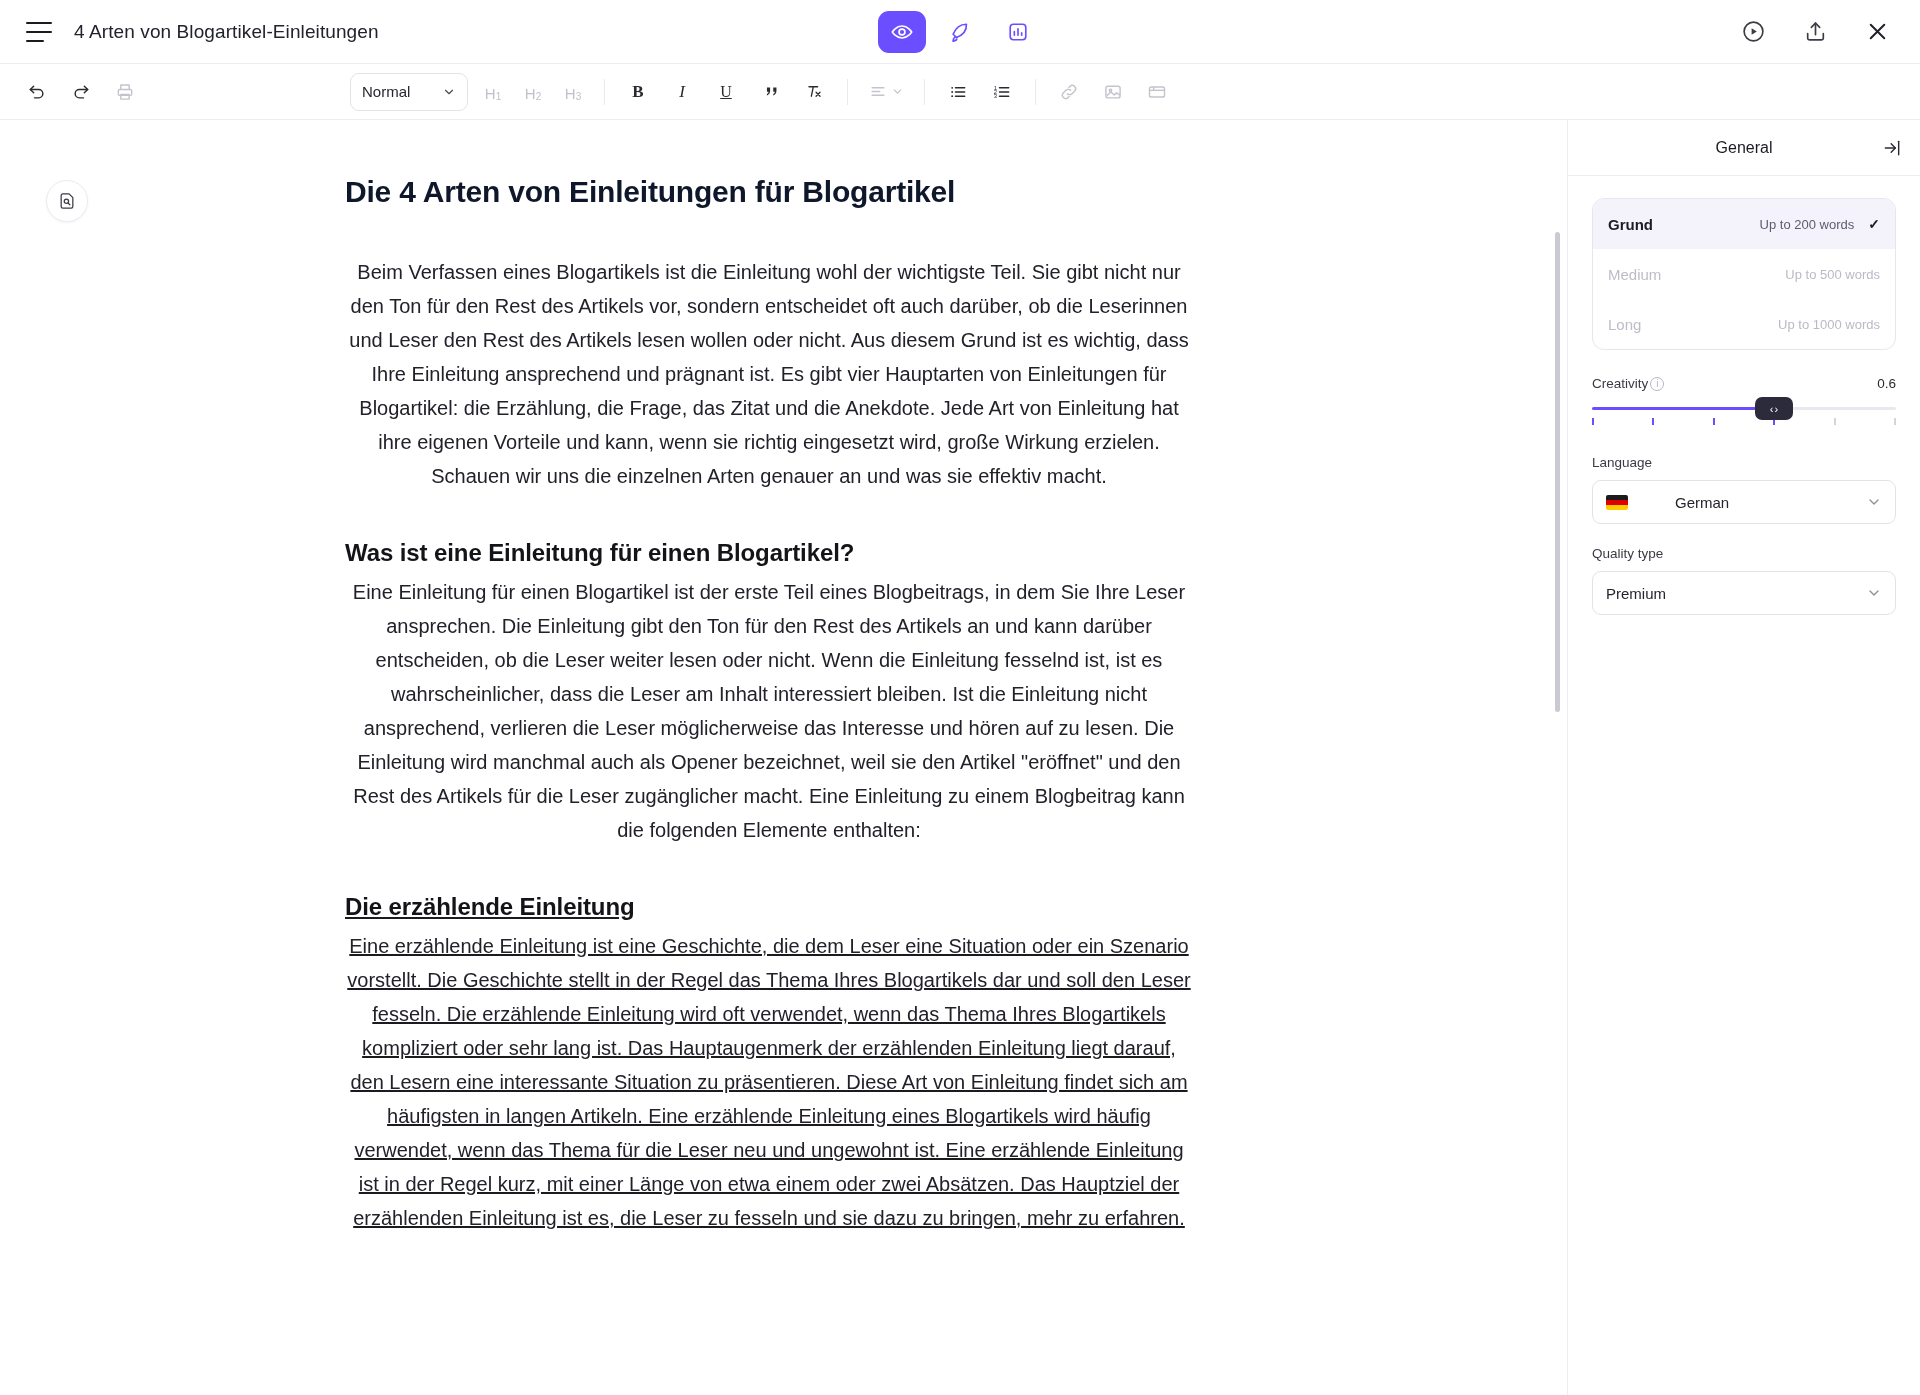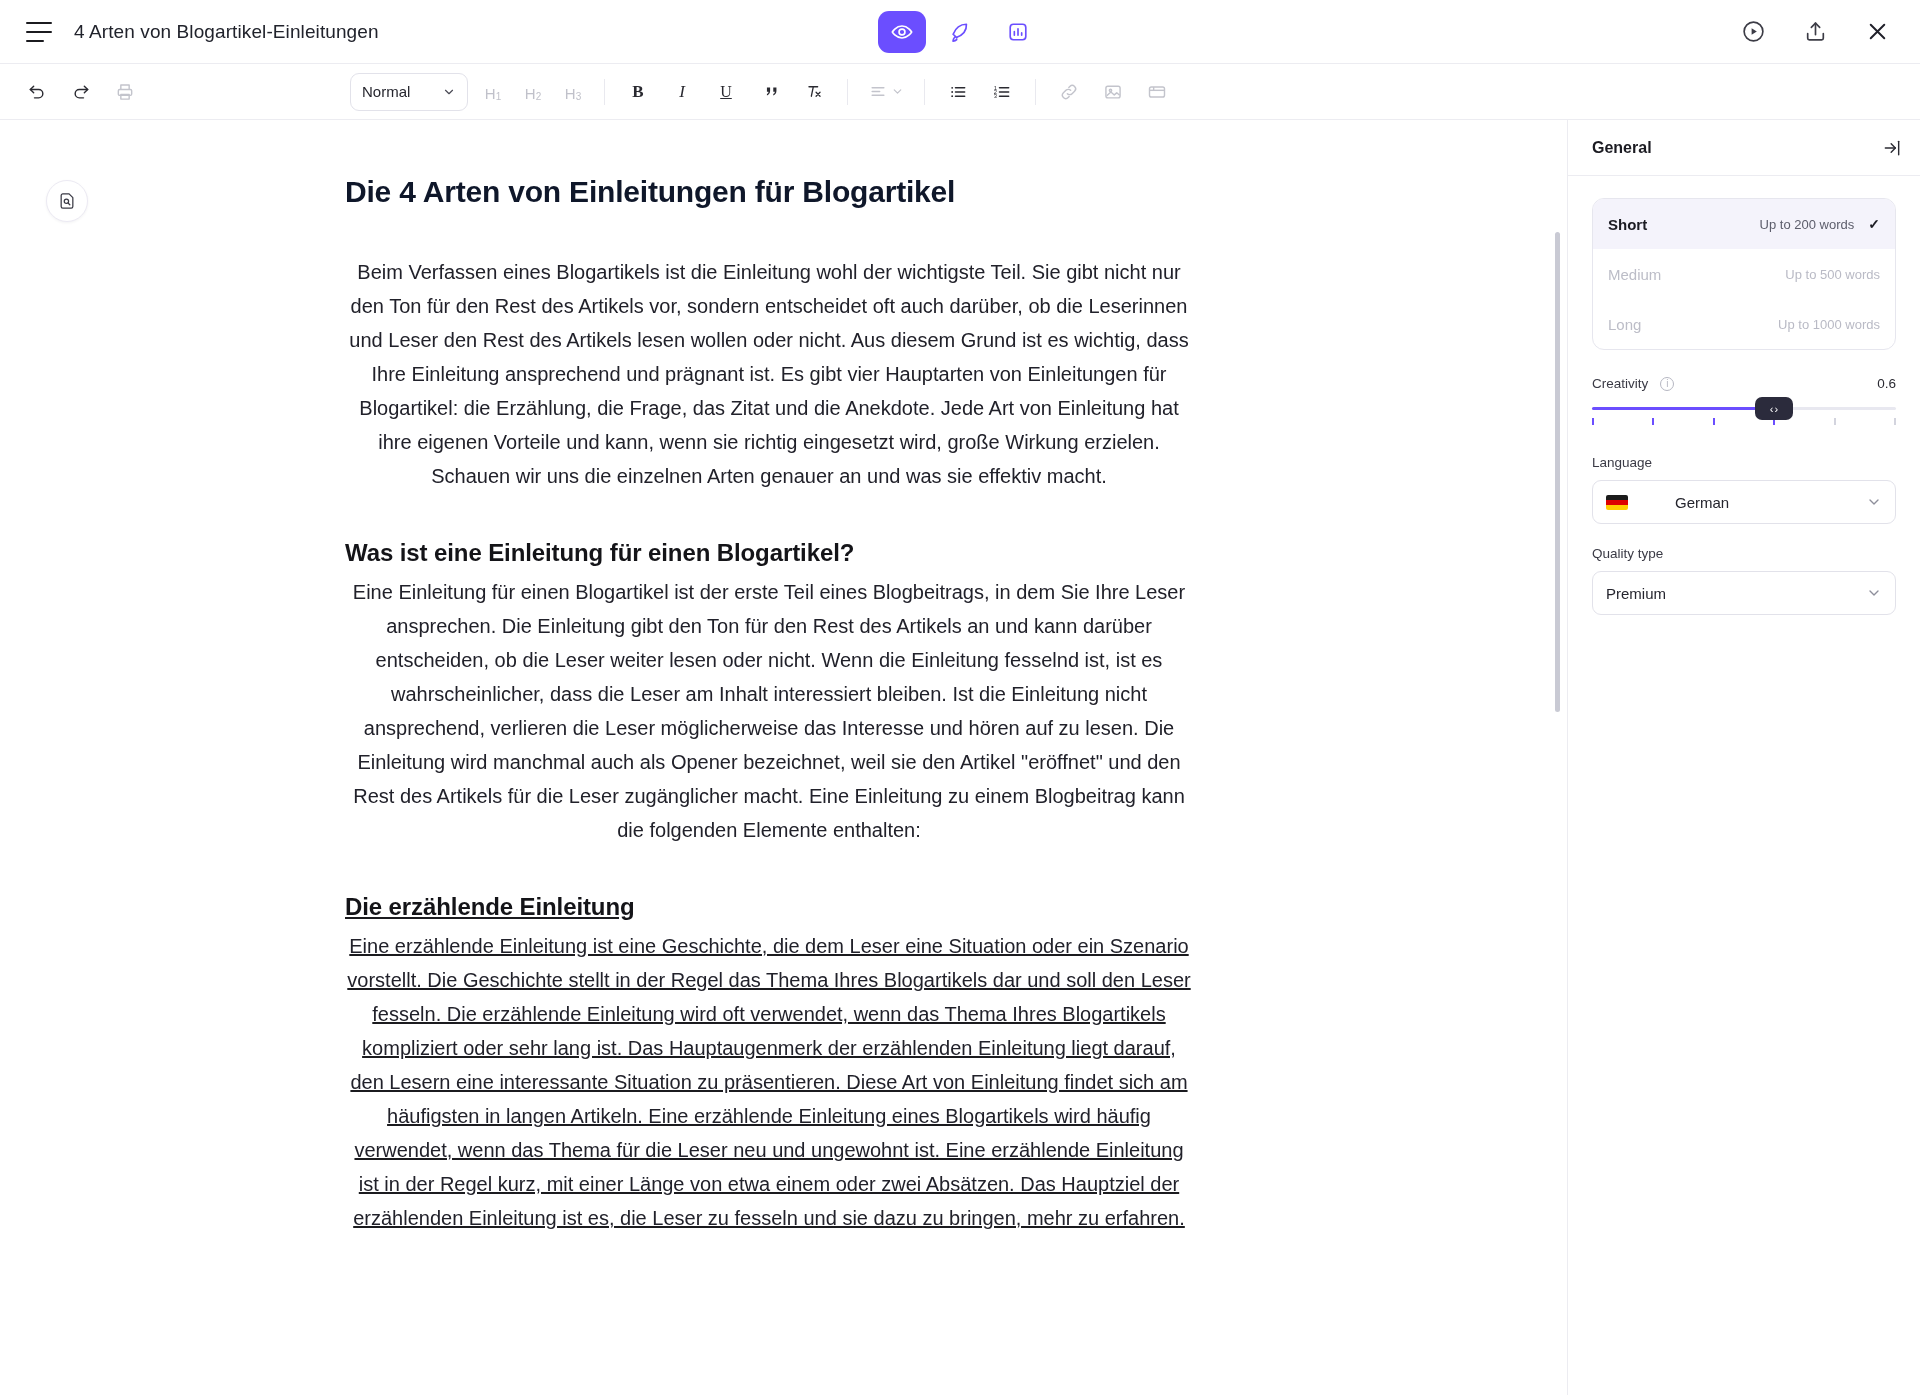--- a/index.html
+++ b/index.html
@@ -198,23 +198,24 @@
     display: flex;
     flex-direction: column;
   }
   .panel-head {
     height: 56px;
     flex: 0 0 56px;
     display: flex; align-items: center;
     padding: 0 24px;
     border-bottom: 1px solid #ececf1;
     font-size: 16px;
-    font-weight: 700;
+    font-weight: 400;
     color: #1b1b22;
     position: relative;
+    justify-content: center;
   }
   .panel-collapse {
     position: absolute; right: 14px; top: 50%; transform: translateY(-50%);
     width: 28px; height: 28px; display: flex; align-items: center; justify-content: center;
     cursor: pointer;
   }
   .panel-body { padding: 22px 24px 0 24px; }
 
   .length-card {
     border: 1px solid #e6e6ee;
@@ -232,21 +233,21 @@
   }
   .length-row.selected { background: #f4f3fb; color: #1b1b22; font-weight: 700; }
   .length-row .sub { margin-left: auto; font-size: 13px; color: #b9bac5; font-weight: 400; padding-left: 39px; }
   .length-row.selected .sub { color: #5c5d6b; }
   .length-row .check { margin-left: 14px; color: #1b1b22; font-size: 14px; }
 
   .field-label {
     font-size: 13.5px;
     color: #3a3a45;
     margin-bottom: 10px;
-    display: flex; align-items: center; gap: 12px;
+    display: flex; align-items: center; gap: 2px;
   }
   .info-dot {
     width: 14px; height: 14px; border-radius: 50%;
     border: 1px solid #b6b7c2; color: #b6b7c2;
     font-size: 10px; line-height: 12px; text-align: center;
   }
   .creativity-row { display: flex; align-items: center; }
   .creativity-val { margin-left: auto; font-size: 13.5px; color: #2b2b33; }
 
   .slider-wrap { position: relative; height: 34px; margin-bottom: 20px; }
@@ -512,21 +513,21 @@
               <path d="M4 12h12"></path>
               <path d="M11 7l5 5-5 5"></path>
           </svg>
         </span>
       </div>
 
       <div class="panel-body">
 
         <div class="length-card">
           <div class="length-row selected">
-            <span>Short</span>
+            <span>Grund</span>
             <span class="sub">Up to 200 words</span>
             <span class="check">✓</span>
           </div>
           <div class="length-row">
             <span>Medium</span>
             <span class="sub">Up to 500 words</span>
           </div>
           <div class="length-row">
             <span>Long</span>
             <span class="sub">Up to 1000 words</span>

